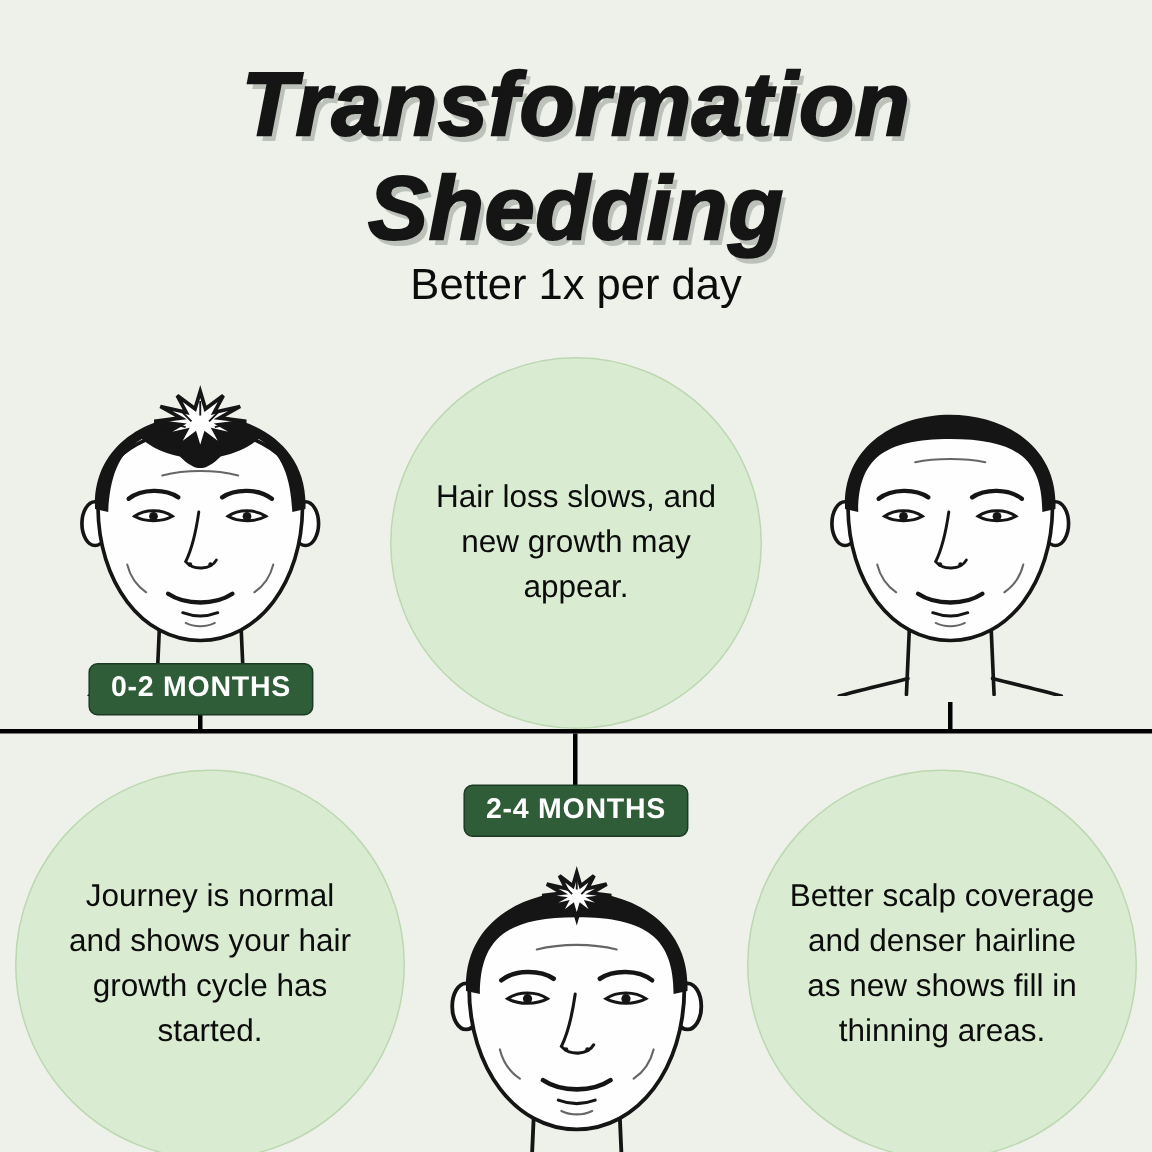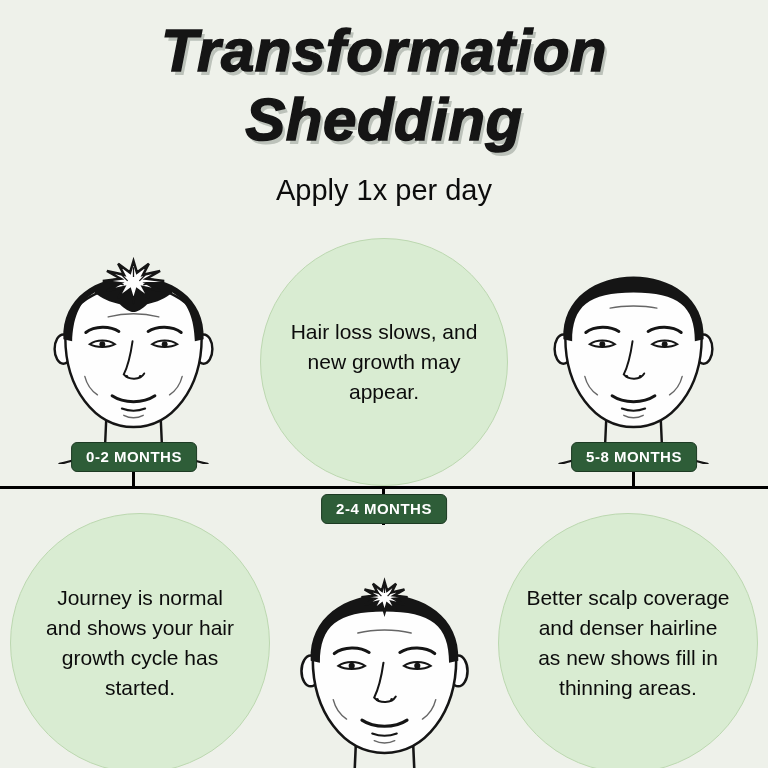--- a/index.html
+++ b/index.html
@@ -2,21 +2,21 @@
 <html style="--background: #eef1ea; --bubble-fill: #d9ecd2; --bubble-border: #bcd8b0; --label-bg: #2e5d38; --label-text: #ffffff; --timeline: #000000; --title-shadow: #bcc2ba;"><head>
 <meta charset="utf-8">
 <style>
   html,body { margin:0; padding:0; background:#fff; }
   .canvas {
     position:relative; width:768px; height:768px; overflow:hidden;
     background:var(--background,#eef1ea);
     font-family:"Liberation Sans", sans-serif; color:#111;
   }
   .title {
-    position:absolute; top:16px; left:0; width:100%;
+    position:absolute; top:35px; left:0; width:100%;
     text-align:center; font-size:60px; font-weight:bold; font-style:italic;
     line-height:1.15; letter-spacing:0.5px; color:#151515;
     -webkit-text-stroke:1.5px #151515;
     text-shadow:3px 4px 0 var(--title-shadow,#bcc2ba);
   }
   .title span { display:block; }
   .subtitle {
     position:absolute; top:174px; left:0; width:100%;
     text-align:center; font-size:29px; color:#0c0c0c;
   }
@@ -28,25 +28,25 @@
     text-align:center; font-size:21px; line-height:1.42; color:#0c0c0c;
     padding:26px; box-sizing:border-box;
   }
   #bubble-top   { left:260px; top:238px; width:248px; height:248px; }
   #bubble-left  { left:10px;  top:513px; width:260px; height:260px; }
   #bubble-right { left:498px; top:513px; width:260px; height:260px; }
   .stage-label {
     position:absolute; transform:translateX(-50%);
     background:var(--label-bg,#2e5d38); color:var(--label-text,#fff);
     border:1px solid #1c3a23;
-    font-weight:bold; font-size:15px; letter-spacing:0.5px;
+    font-weight:bold; font-size:19px; letter-spacing:0.5px;
     padding:5px 14px 6px; border-radius:6px; white-space:nowrap; z-index:5;
   }
   #label-1 { left:134px; top:442px; }
-  #label-2 { left:384px; top:494px; }
+  #label-2 { left:384px; top:523px; }
   #label-3 { left:634px; top:442px; }
   .timeline {
     position:absolute; left:0; top:486px; width:768px; height:3px;
     background:var(--timeline,#000); z-index:2;
   }
   .connector { position:absolute; width:3px; background:var(--timeline,#000); z-index:2; }
   #conn-1 { left:132px; top:468px; height:20px; }
   #conn-2 { left:382px; top:489px; height:36px; }
   #conn-3 { left:632px; top:468px; height:20px; }
   .face { position:absolute; }
@@ -56,21 +56,21 @@
 </style>
 </head>
 <body>
 
 <div class="canvas">
 
   <div class="title">
     <span>Transformation</span>
     <span>Shedding</span>
   </div>
-  <div class="subtitle">Apply 1x per day</div>
+  <div class="subtitle">Better 1x per day</div>
 
   <svg id="face-1" class="face" viewBox="0 0 200 230">
     <g stroke="#151515" stroke-width="2.5" fill="none" stroke-linecap="round">
       <path d="M 72 184 L 70 229"></path>
         <path d="M 128 184 L 130 229"></path>
       <path d="M 71 218 C 56 222 38 226 24 230"></path>
         <path d="M 129 218 C 144 222 162 226 176 230"></path>
     </g>
     <ellipse cx="28" cy="112" rx="9" ry="15" fill="#fefefe" stroke="#151515" stroke-width="2.5"></ellipse>
     <ellipse cx="172" cy="112" rx="9" ry="15" fill="#fefefe" stroke="#151515" stroke-width="2.5"></ellipse>
@@ -135,21 +135,20 @@
     <path d="M 28 102 C 24 16 176 16 172 102 L 163 104 C 163 68 146 54 100 54 C 54 54 37 68 37 104 Z" fill="#151515"></path>
   </svg>
 
   <div class="timeline"></div>
   <div id="conn-1" class="connector"></div>
   <div id="conn-2" class="connector"></div>
   <div id="conn-3" class="connector"></div>
 
   <div id="label-1" class="stage-label">0-2 MONTHS</div>
   <div id="label-2" class="stage-label">2-4 MONTHS</div>
-  <div id="label-3" class="stage-label">5-8 MONTHS</div>
 
   <div id="bubble-left" class="bubble">
     <span>Journey is normal and shows your hair growth cycle has started.</span>
   </div>
   <div id="bubble-right" class="bubble">
     <span>Better scalp coverage and denser hairline as new shows fill in thinning areas.</span>
   </div>
 
   <svg id="face-2" class="face" viewBox="0 0 200 230">
     <g stroke="#151515" stroke-width="2.5" fill="none" stroke-linecap="round">

